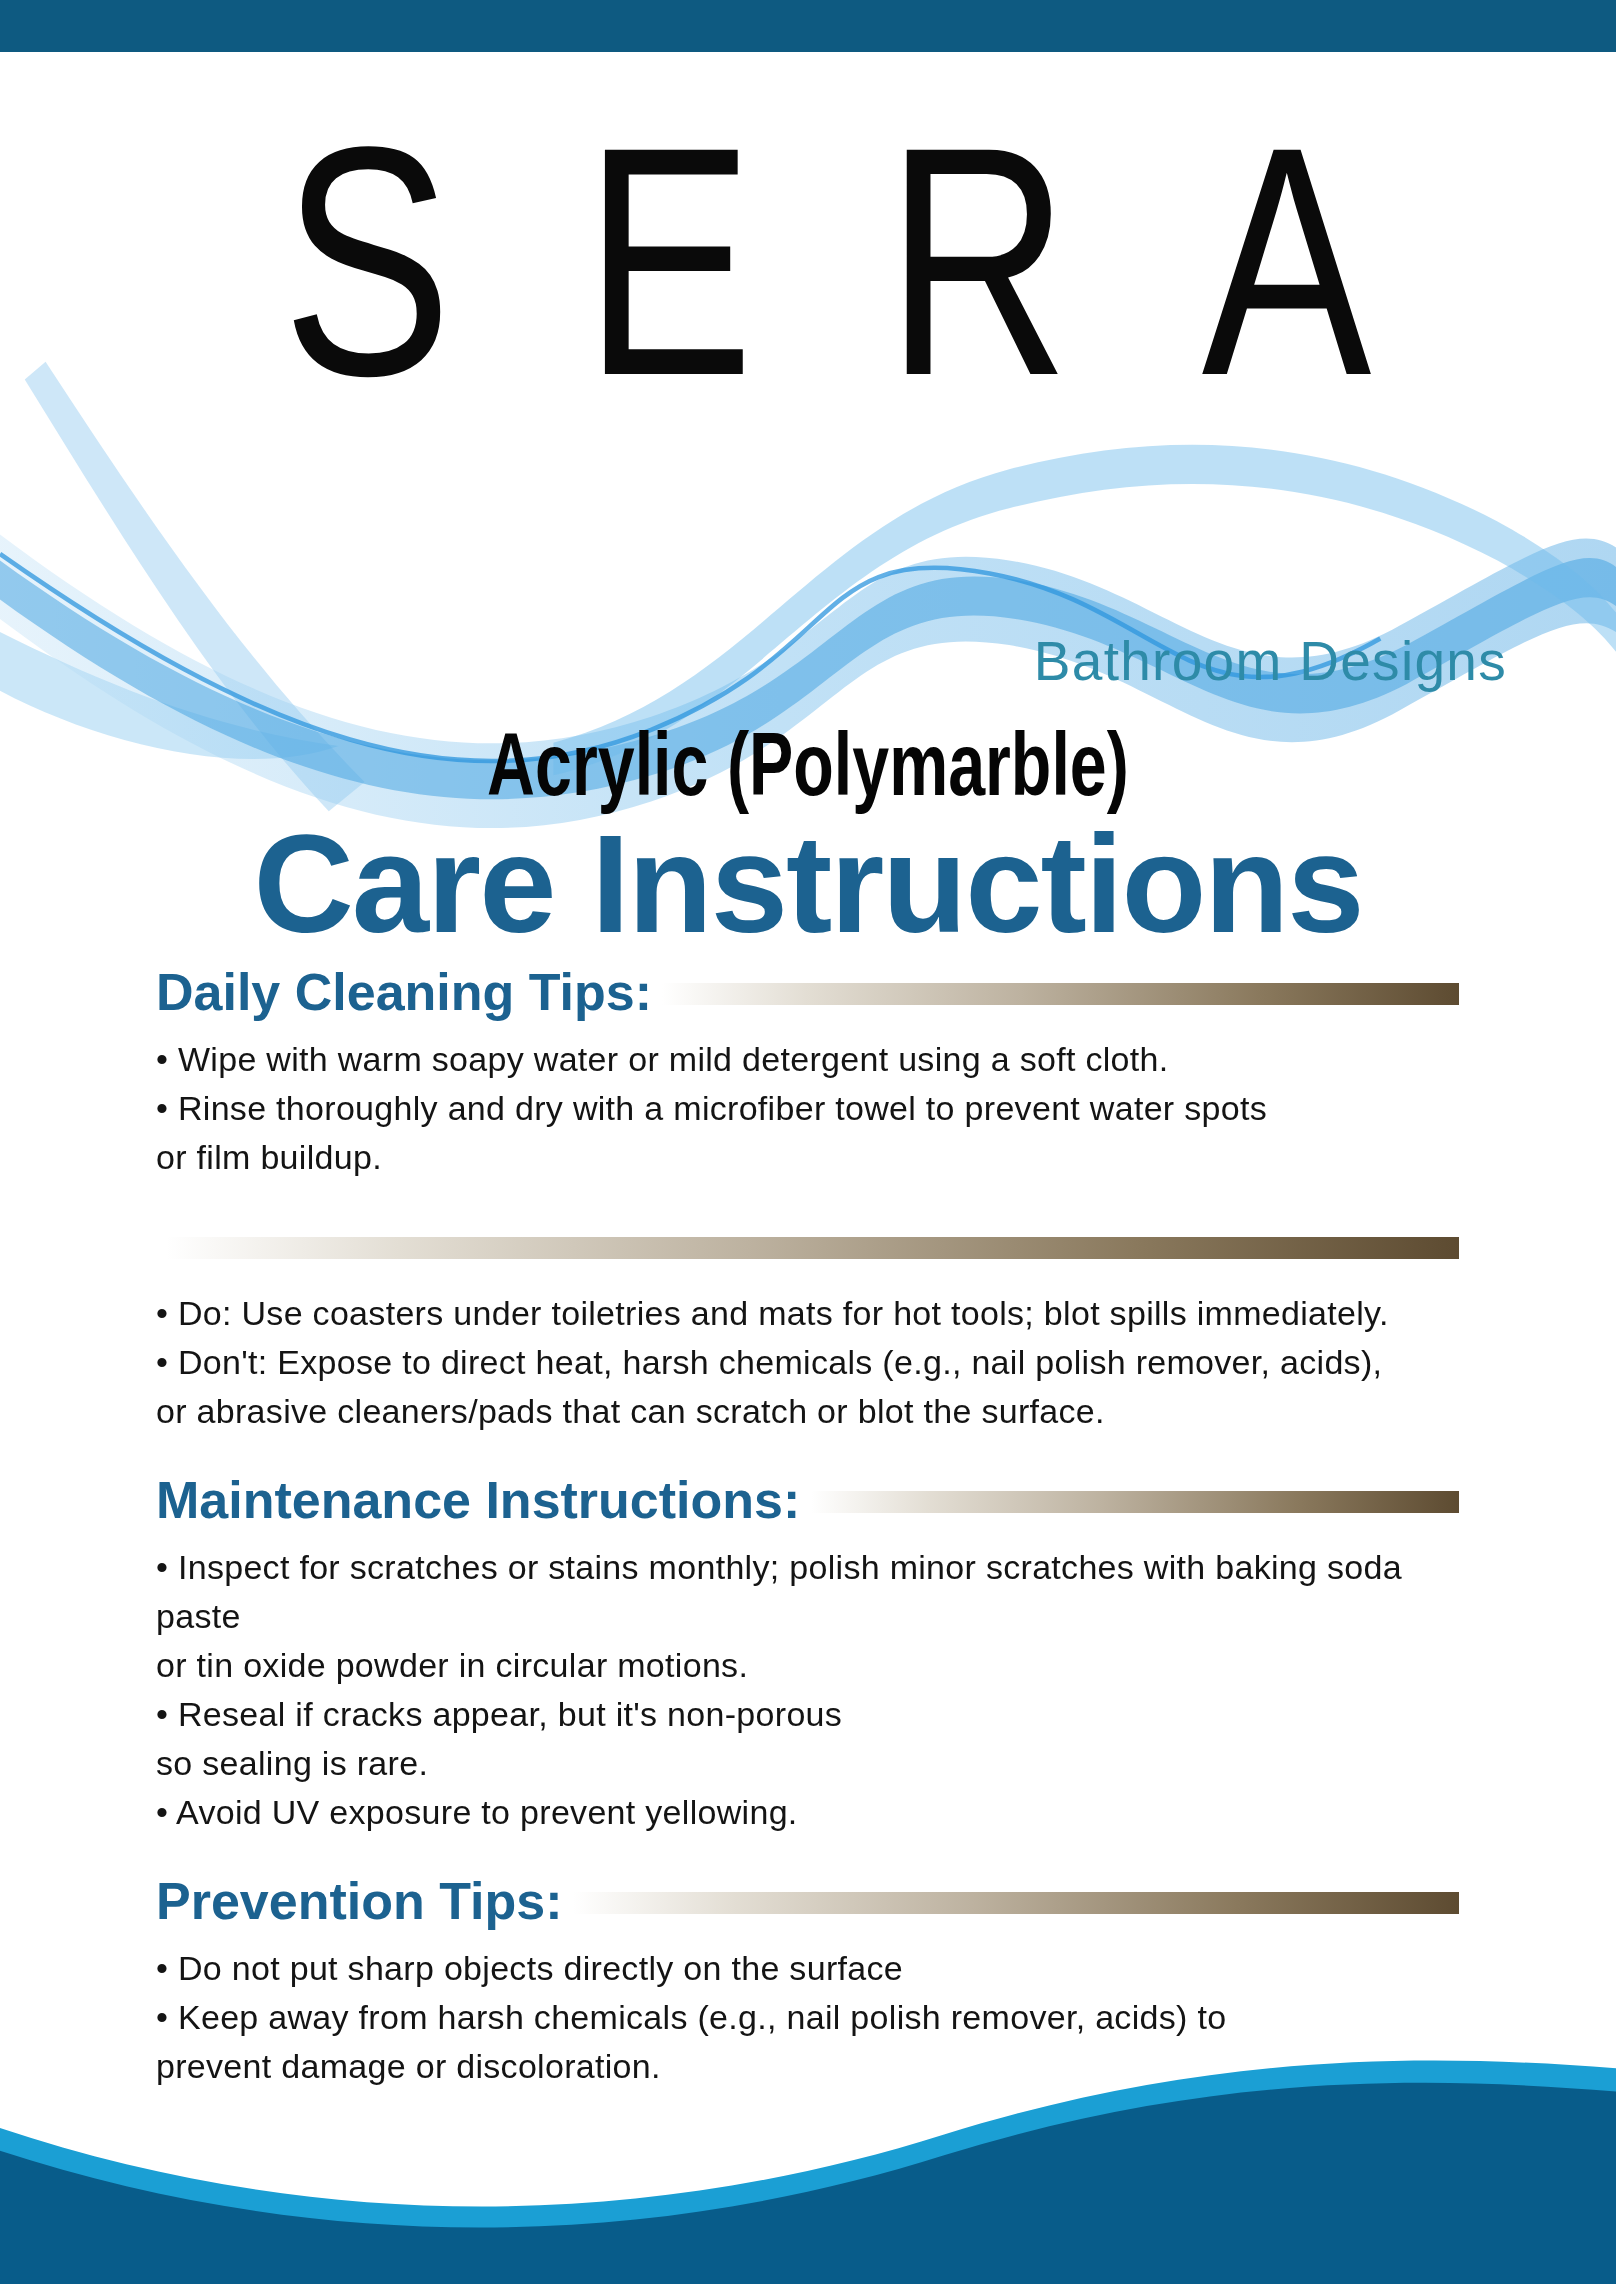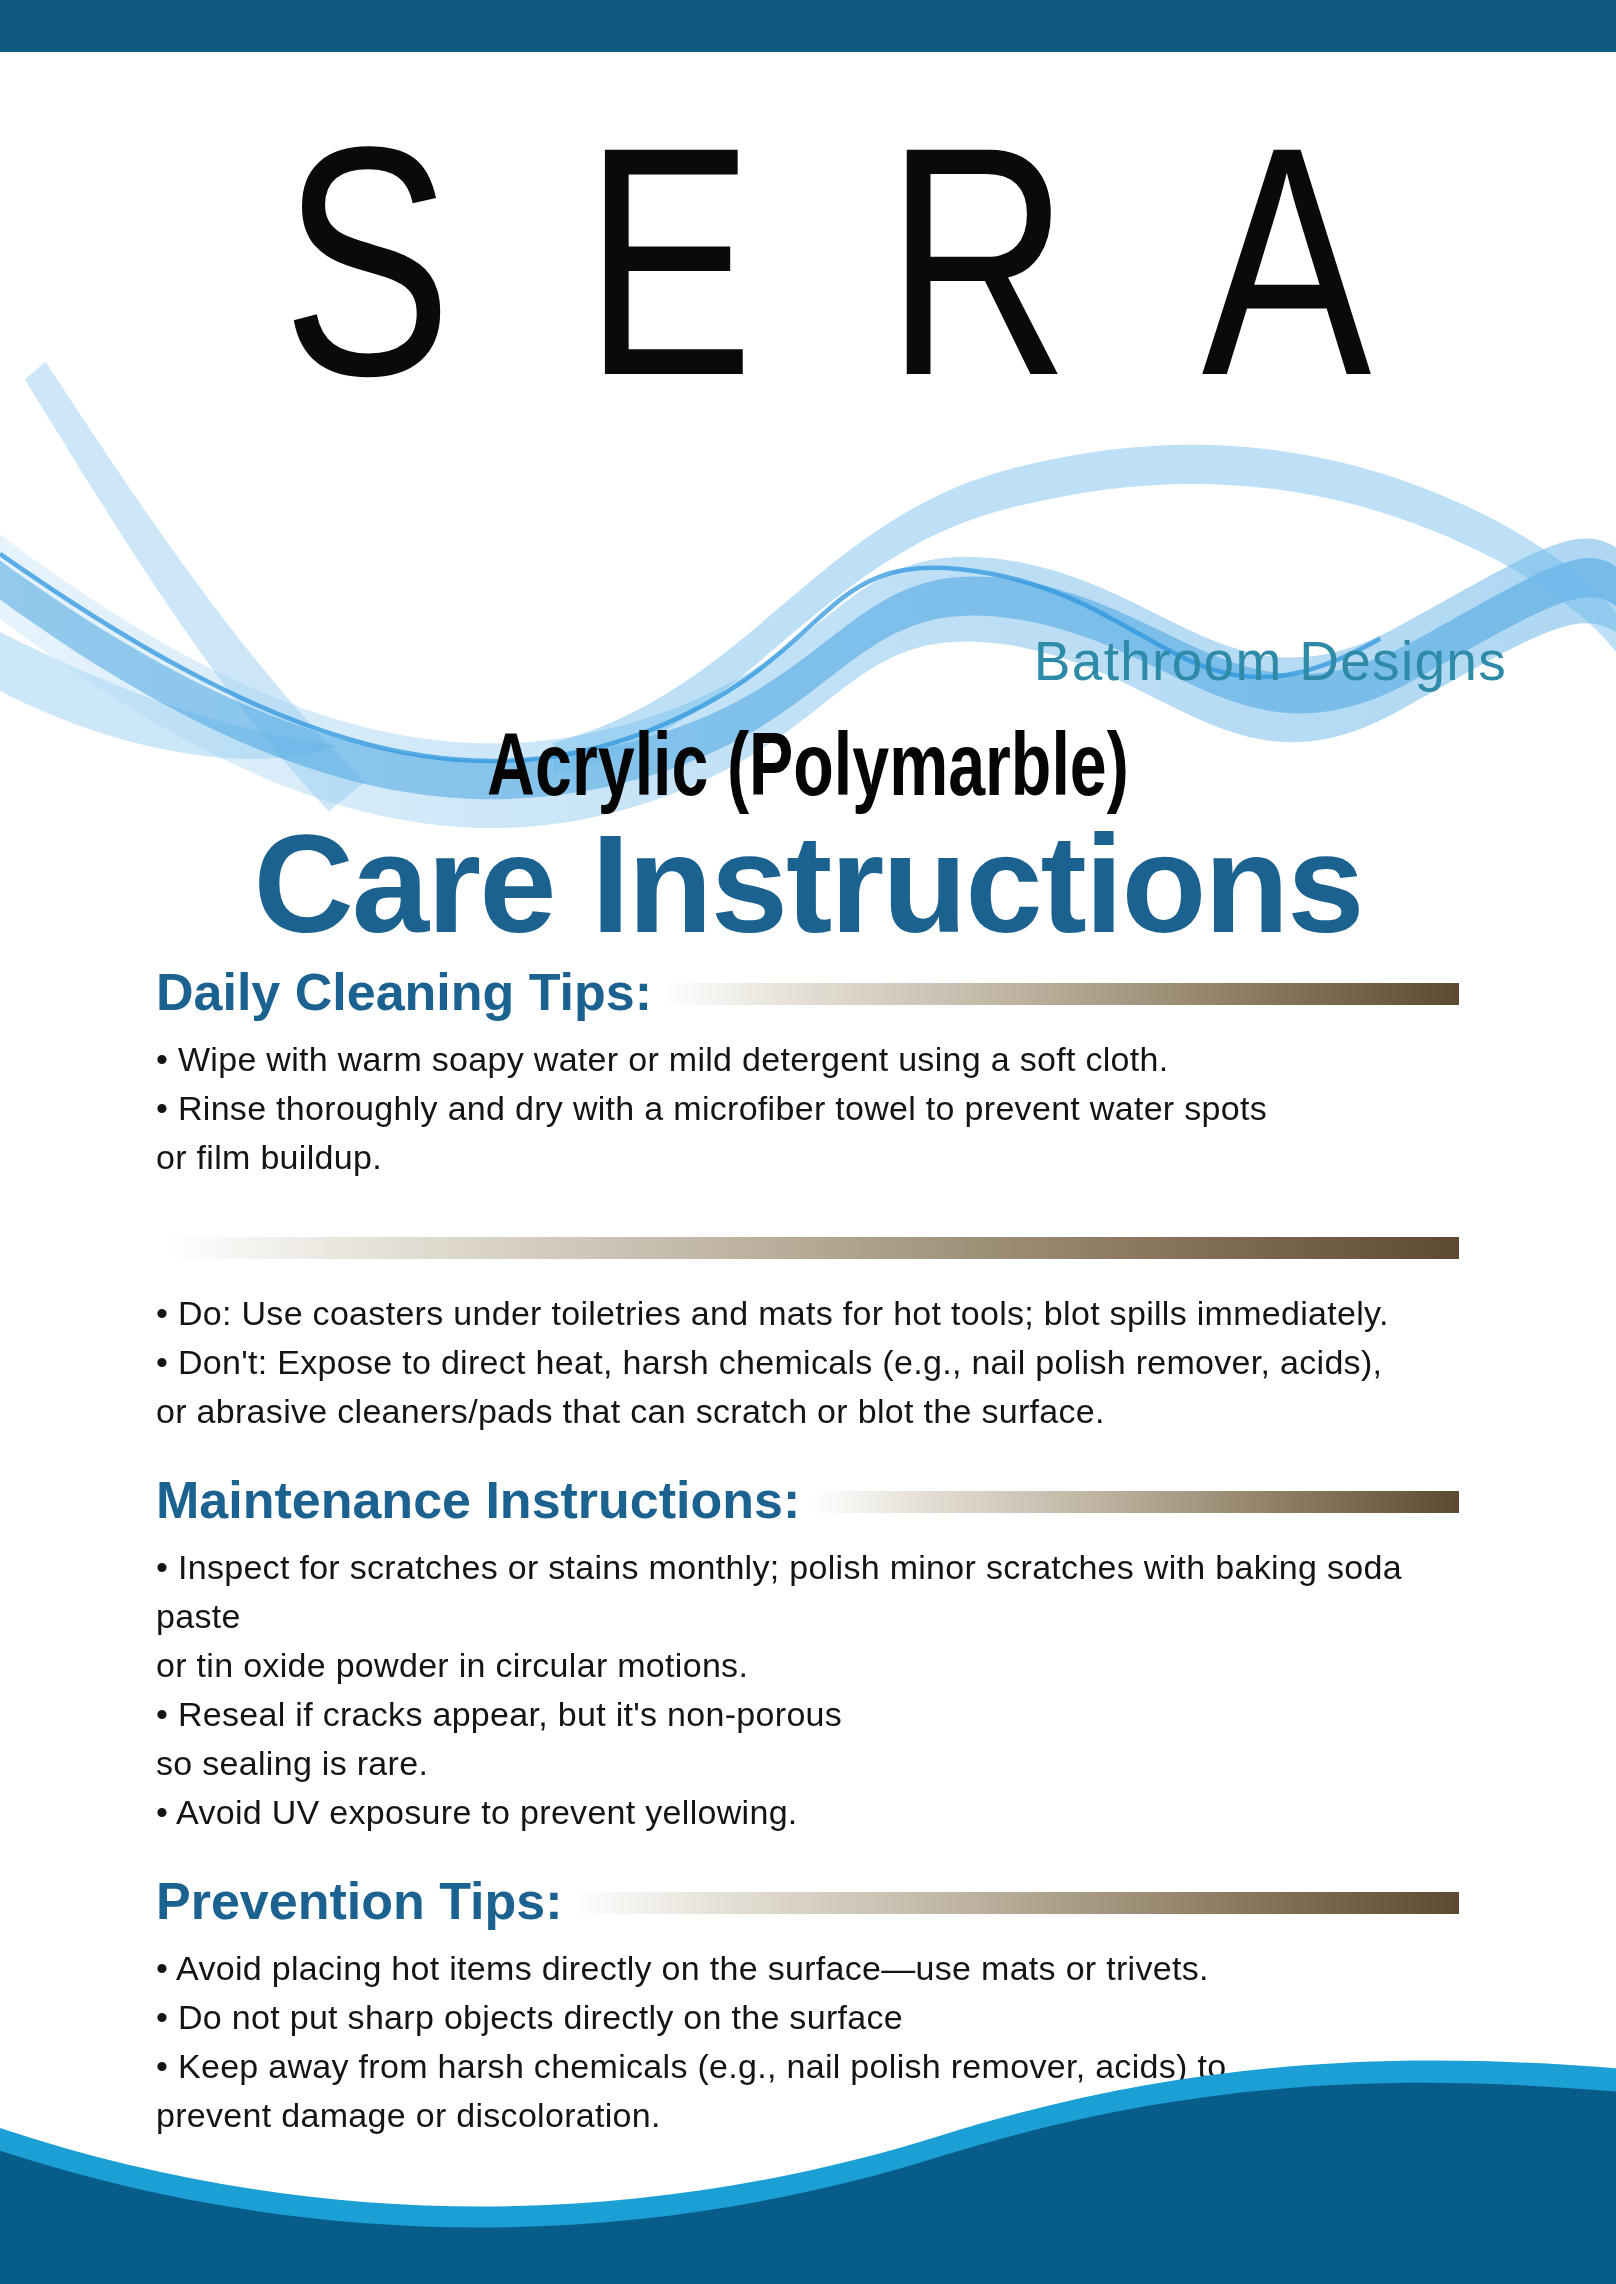--- a/index.html
+++ b/index.html
@@ -147,21 +147,20 @@
         <div class="line">• Avoid UV exposure to prevent yellowing.</div>
       </div>
   </div>
 
   <div class="section">
     <div class="section-header">
       <span class="section-title">Prevention Tips:</span>
       <span class="section-bar"></span>
     </div>
     <div class="section-lines">
-        <div class="line">• Avoid placing hot items directly on the surface—use mats or trivets.</div>
         <div class="line">• Do not put sharp objects directly on the surface</div>
         <div class="line">• Keep away from harsh chemicals (e.g., nail polish remover, acids) to</div>
         <div class="line">prevent damage or discoloration.</div>
       </div>
   </div>
 
 </div>
 
 <svg class="wave-bottom" viewBox="0 0 2482 420" preserveAspectRatio="none" aria-hidden="true">
   <path d="M0,180 C450,330 950,348 1450,190 C1830,72 2150,62 2482,88 L2482,420 L0,420 Z" fill="var(--wave-light,#1B9FD4)"></path>

